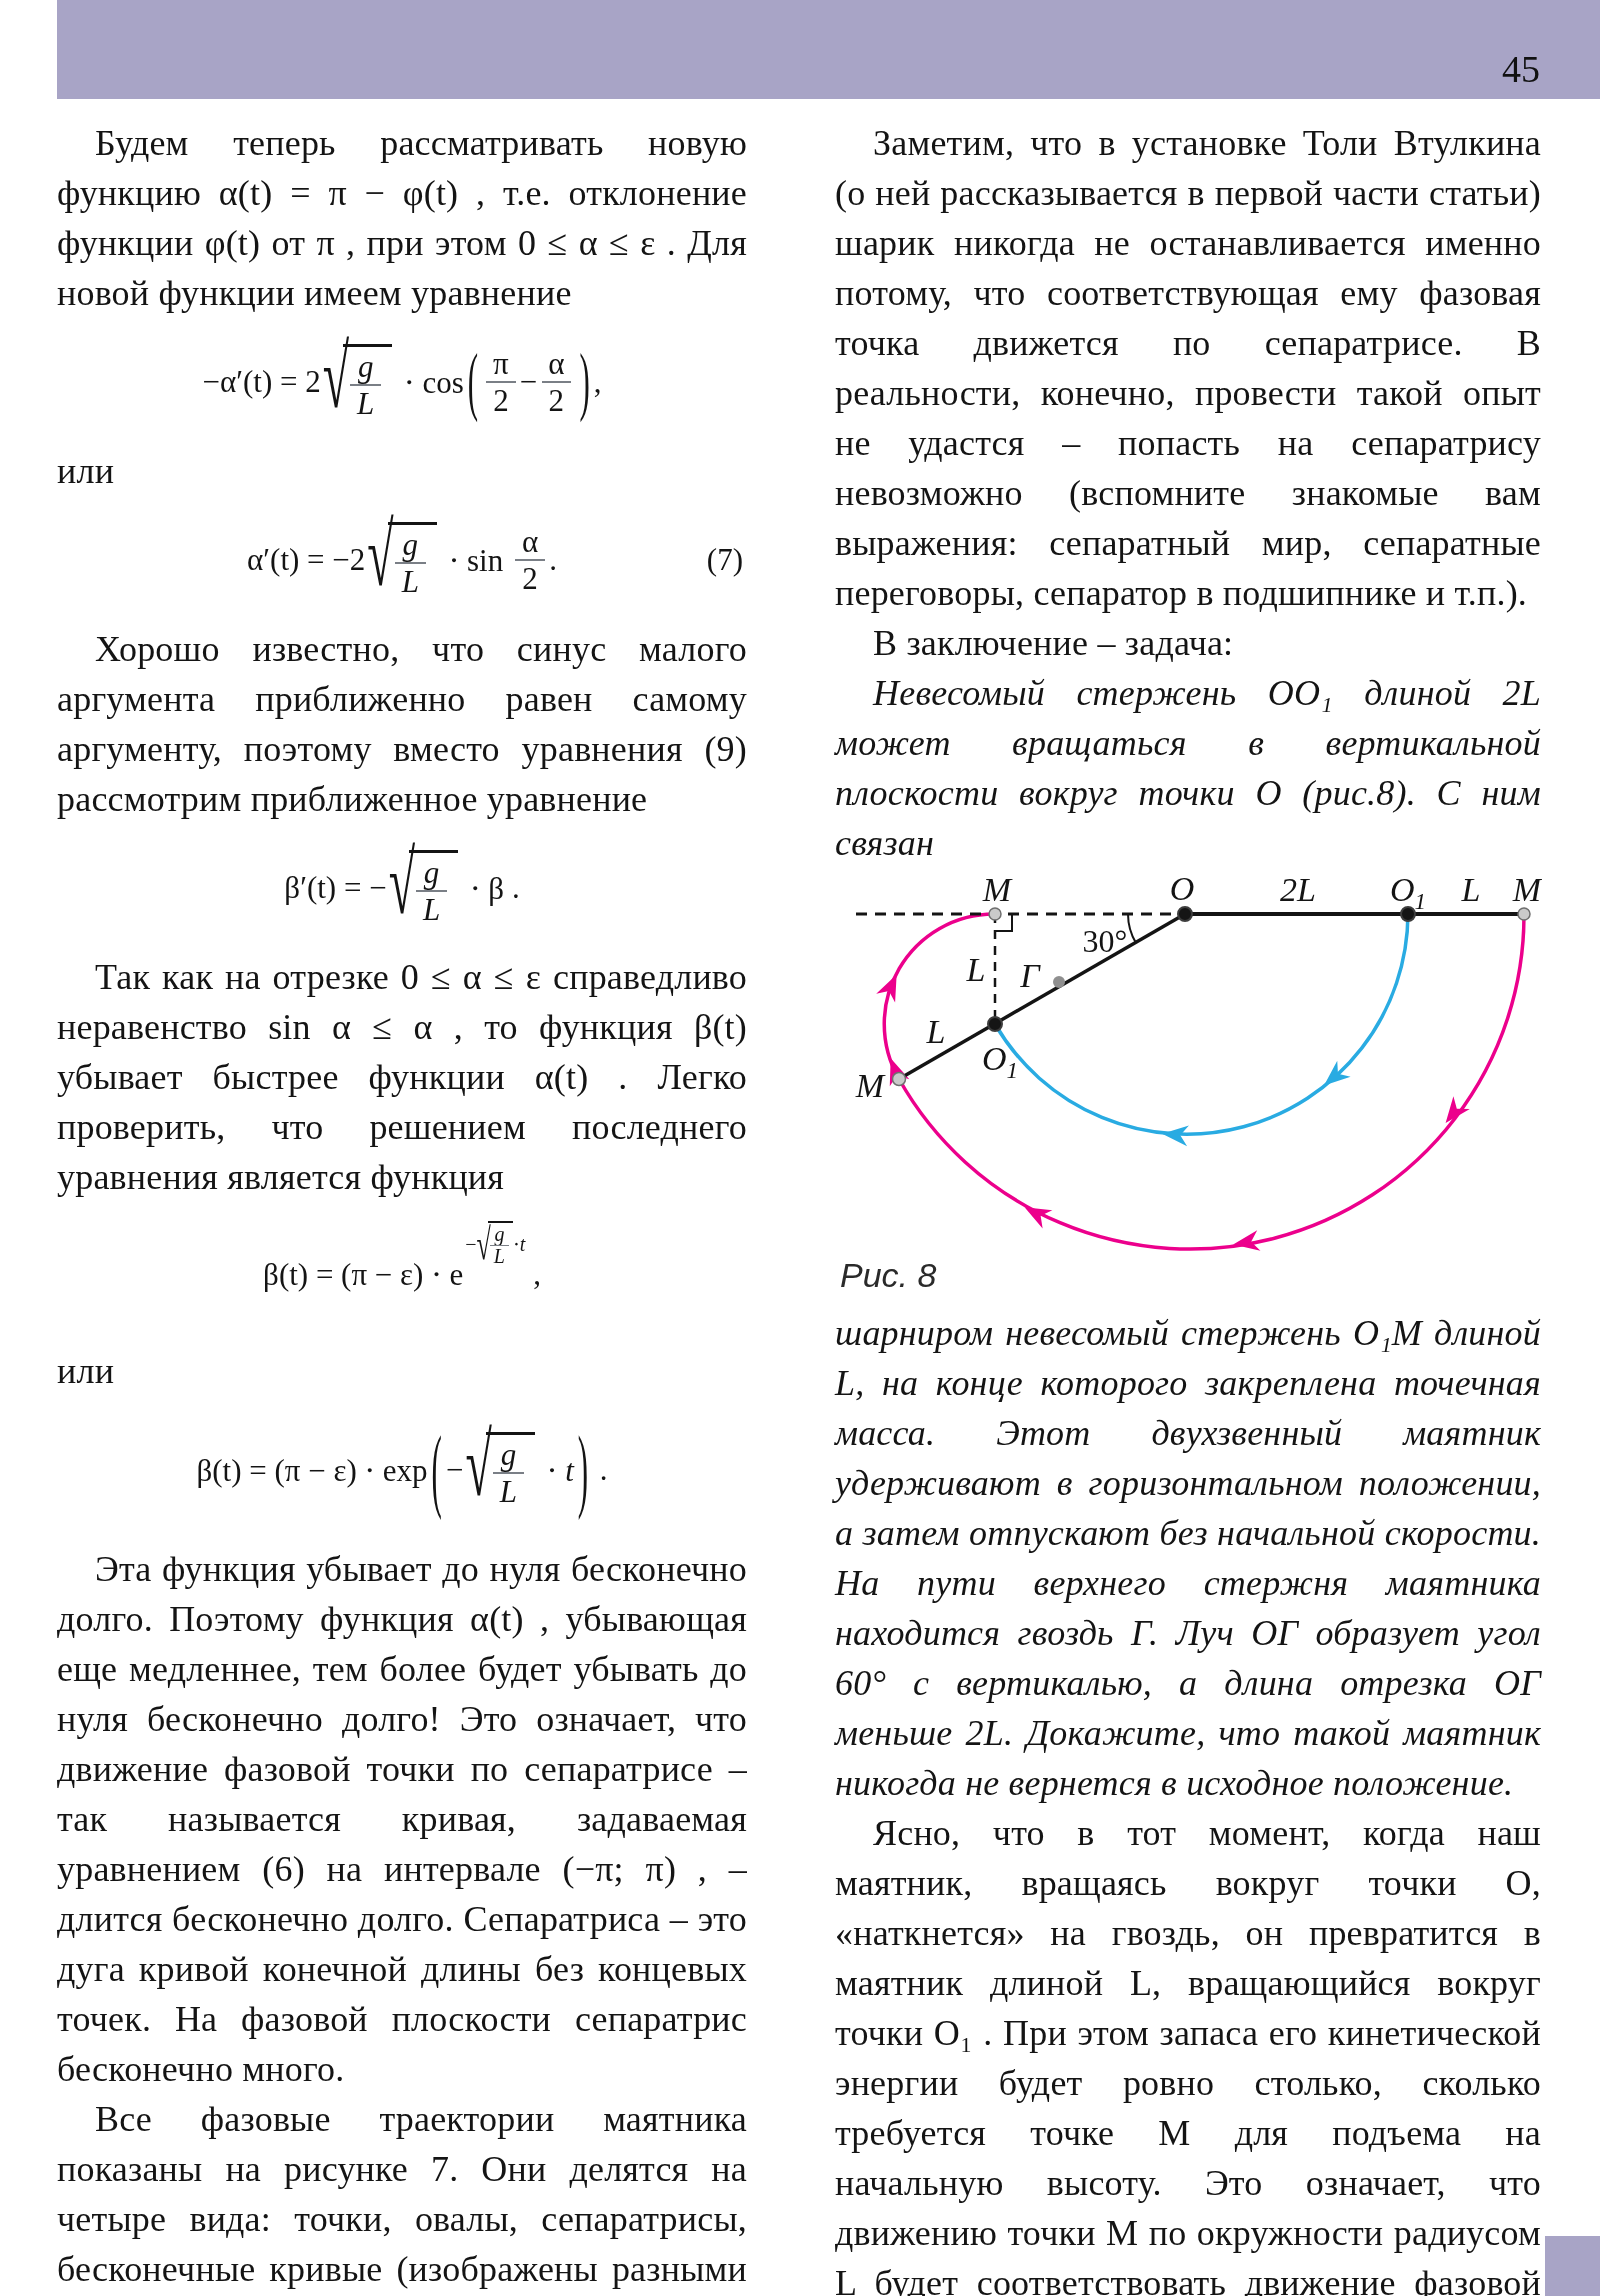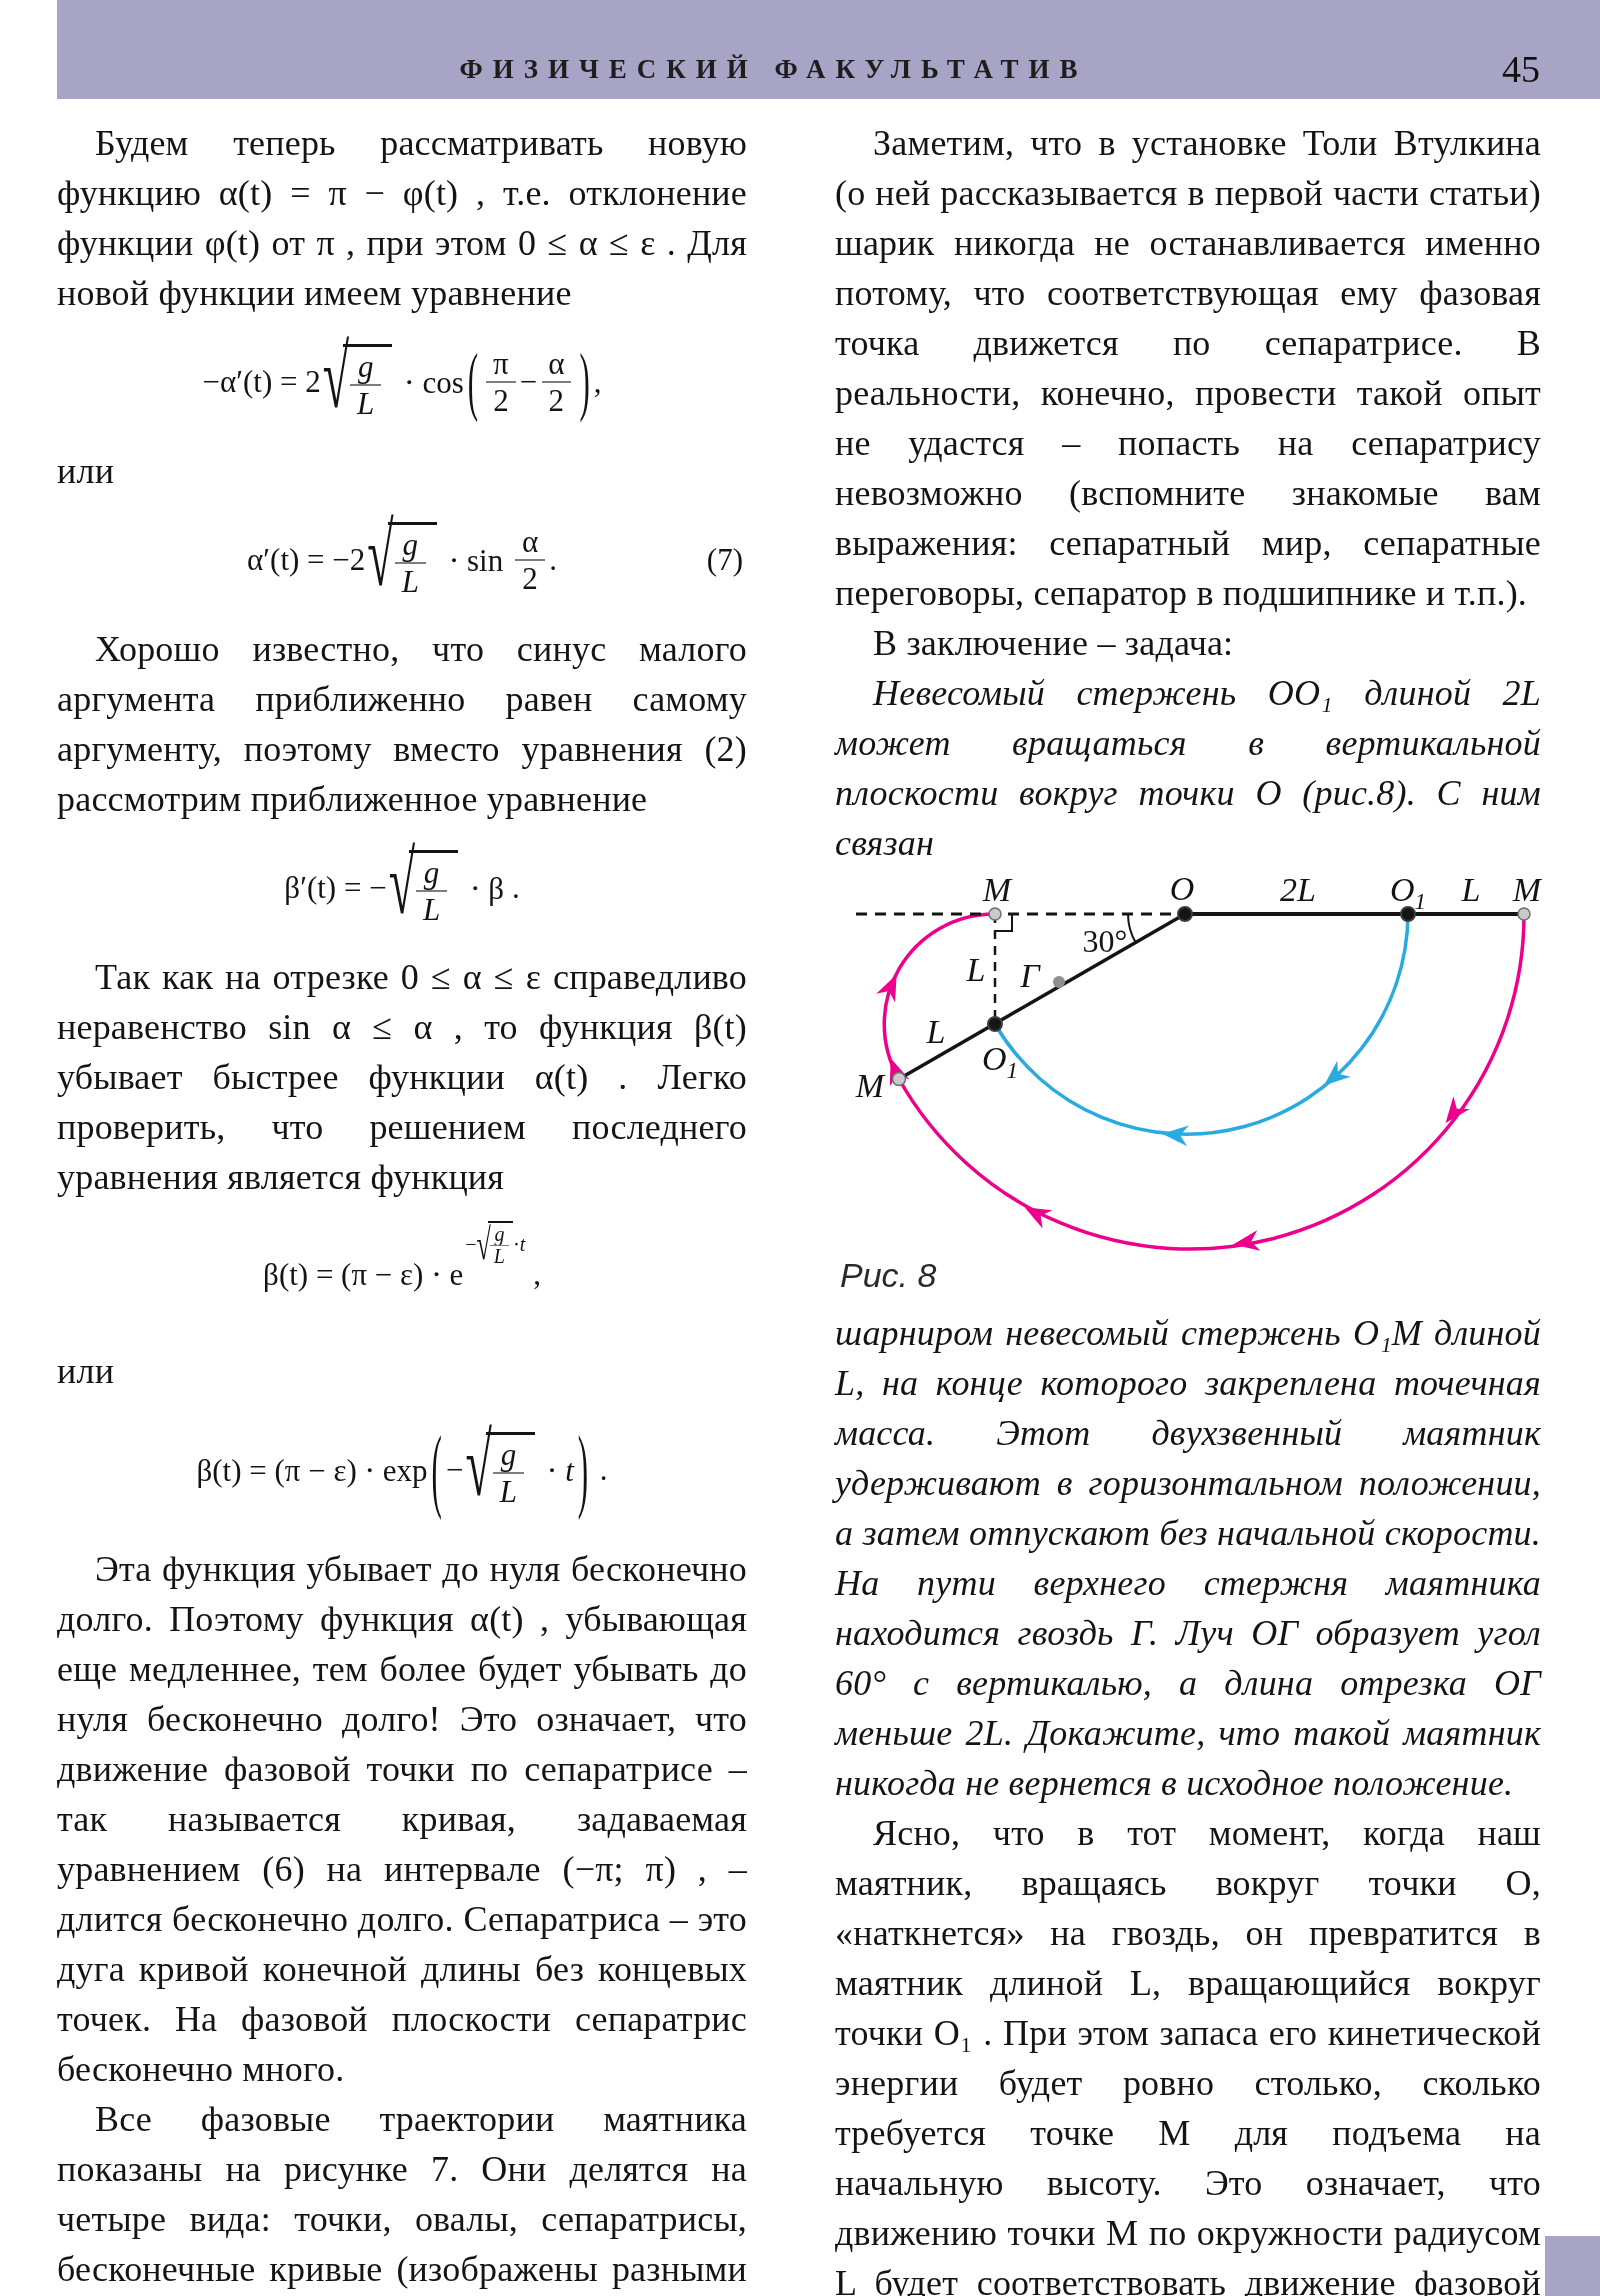--- a/index.html
+++ b/index.html
@@ -56,21 +56,20 @@
   .figure{display:block;}
   .fig7{margin-top:18px;margin-left:-2px;}
   .fig8{margin:6px 0 4px -5px;}
   .figcaption-font{font-family:"Liberation Sans","DejaVu Sans",sans-serif;font-style:italic;}
   svg text{font-family:"Liberation Serif","DejaVu Serif",serif;}
 </style>
 </head>
 <body>
 
 <div class="header-bar">
-  <div class="header-title">ФИЗИЧЕСКИЙ ФАКУЛЬТАТИВ</div>
   <div class="page-number">45</div>
 </div>
 <div class="corner-square"></div>
 
 <div class="col col-left">
 
   <p class="indent">Будем теперь рассматривать новую функцию  α(t) = π − φ(t) ,  т.е. отклонение функции  φ(t)  от  π ,  при этом  0 ≤ α ≤ ε .  Для новой функции имеем уравнение</p>
 
   <div class="eqrow">
     <span class="eq">
@@ -92,21 +91,21 @@
     <span class="eq">
       <span class="tok">α′(t) = −2</span>
       <span class="sqrt"><span class="rsign">√</span><span class="radicand"><span class="frac"><span class="fnum ital">g</span><span class="fden ital">L</span></span></span></span>
       <span class="tok"> ⋅ sin </span>
       <span class="frac"><span class="fnum">α</span><span class="fden">2</span></span>
       <span class="tok">.</span>
     </span>
     <span class="eqnum">(7)</span>
   </div>
 
-  <p class="indent">Хорошо известно, что синус малого аргумента приближенно равен самому аргументу, поэтому вместо уравнения (2) рассмотрим приближенное уравнение</p>
+  <p class="indent">Хорошо известно, что синус малого аргумента приближенно равен самому аргументу, поэтому вместо уравнения (9) рассмотрим приближенное уравнение</p>
 
   <div class="eqrow">
     <span class="eq">
       <span class="tok">β′(t) = −</span>
       <span class="sqrt"><span class="rsign">√</span><span class="radicand"><span class="frac"><span class="fnum ital">g</span><span class="fden ital">L</span></span></span></span>
       <span class="tok"> ⋅ β </span>
       <span class="tok">.</span>
     </span>
   </div>
 

